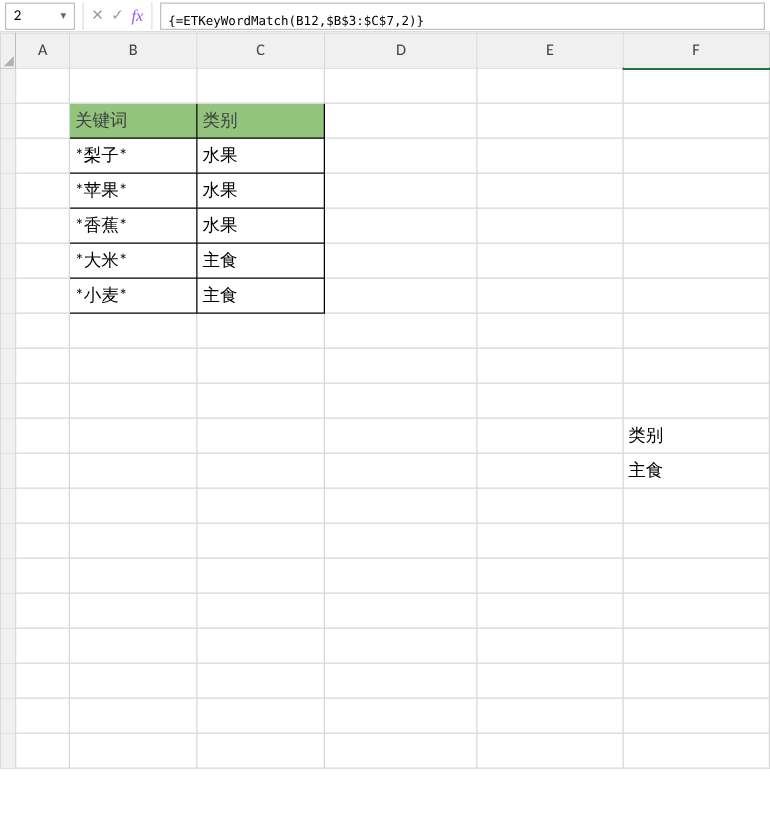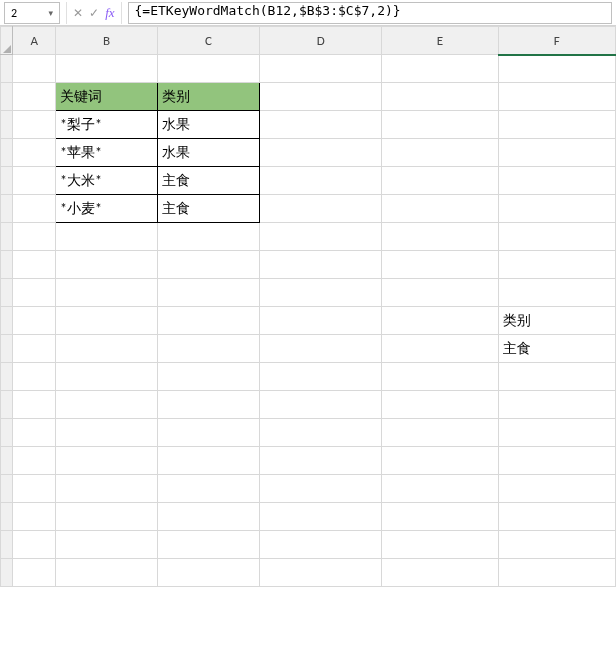--- a/index.html
+++ b/index.html
@@ -58,24 +58,24 @@
     font-style: italic;
     font-family: "Cambria Math", serif;
     color: #8b5cf6;
     font-size: 13px;
   }
   .formula-input {
     flex: 1;
     height: 22px;
     border: 1px solid #c0c0c0;
     background: #ffffff;
-    font-size: 13px;
+    font-size: 10px;
     padding: 0 6px;
     display: flex;
-    align-items: flex-start;
+    align-items: flex-end;
     font-family: Consolas, monospace;
   }
   
   .sheet-wrap {
     flex: 1;
     position: relative;
     background: #ffffff;
     overflow: hidden;
   }
   table.sheet {
@@ -120,21 +120,21 @@
   col.cE   { width: 114px; }
   col.cF   { width: 115px; }
 
   
   td.boxed {
     border: 1px solid #000 !important;
   }
   td.boxed-header {
     border: 1px solid #000 !important;
     background: #92c47d !important;
-    color: #000000;
+    color: #404040;
   }
   
   td.selected {
     outline: 2px solid #217346;
     outline-offset: -1px;
     position: relative;
   }
   td.selected::after {
     content: "";
     position: absolute;
@@ -237,20 +237,29 @@
         <td></td>
         <td class="boxed">*苹果*</td>
         <td class="boxed">水果</td>
         <td></td>
         <td></td>
         <td></td>
       </tr>
       <tr>
         <th class="row-hdr"></th>
         <td></td>
+        <td class="boxed">*香蕉*</td>
+        <td class="boxed">水果</td>
+        <td></td>
+        <td></td>
+        <td></td>
+      </tr>
+      <tr>
+        <th class="row-hdr"></th>
+        <td></td>
         <td class="boxed">*大米*</td>
         <td class="boxed">主食</td>
         <td></td>
         <td></td>
         <td></td>
       </tr>
       <tr>
         <th class="row-hdr"></th>
         <td></td>
         <td class="boxed">*小麦*</td>

